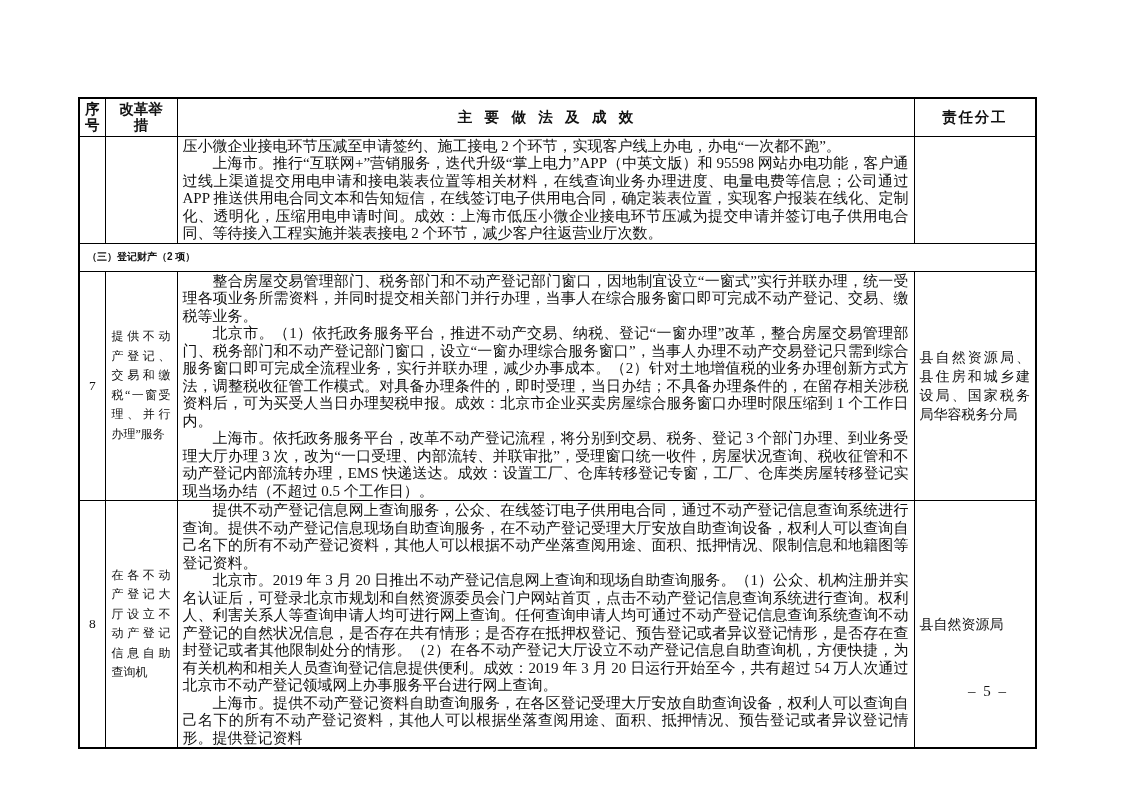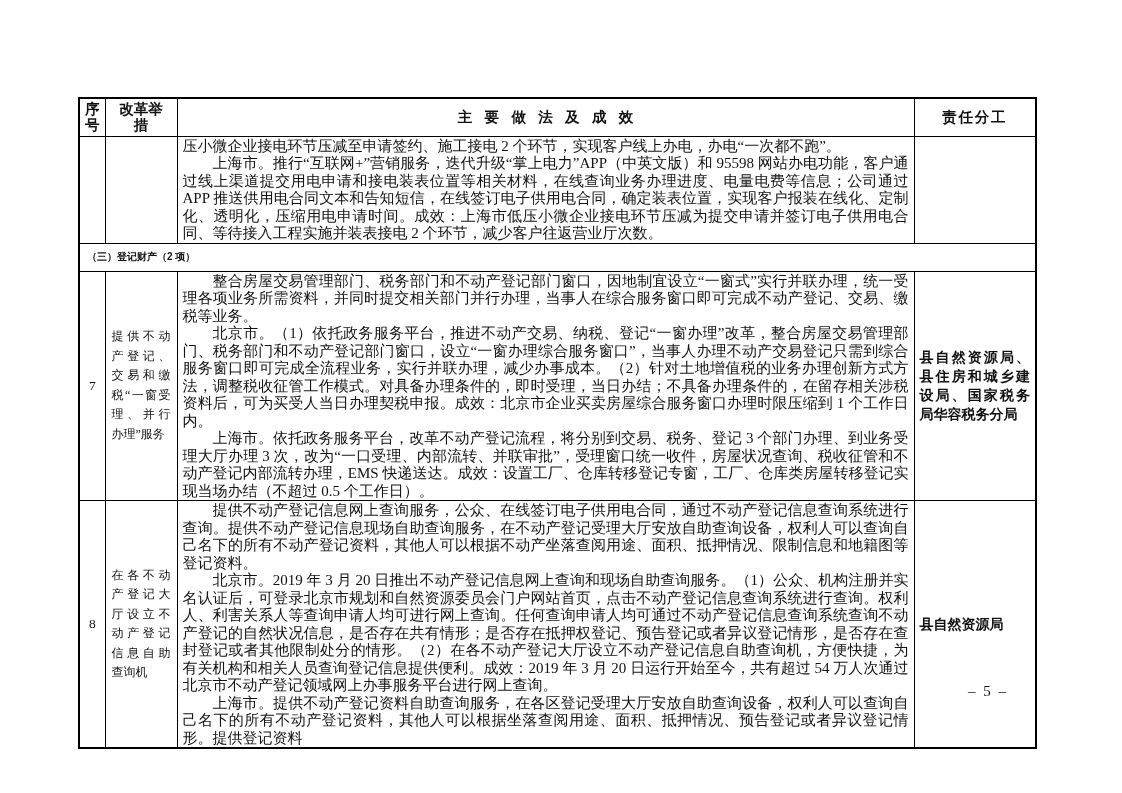--- a/index.html
+++ b/index.html
@@ -62,21 +62,20 @@
     line-height: 17.5px;
     text-align: justify;
   }
   td.cell-main .para { text-indent: 2em; text-align: justify; }
   td.cell-main .para.no-indent { text-indent: 0; }
   td.cell-resp {
     padding: 0 5px;
     font-size: 14px;
     line-height: 19px;
     text-align: justify;
-    font-weight: bold;
   }
   td.cell-section {
     font-weight: bold;
     font-size: 10px;
     padding-left: 7px;
     font-family: "Liberation Sans", "DejaVu Sans", sans-serif;
   }
   .page-number {
     position: absolute;
     top: 683px;

